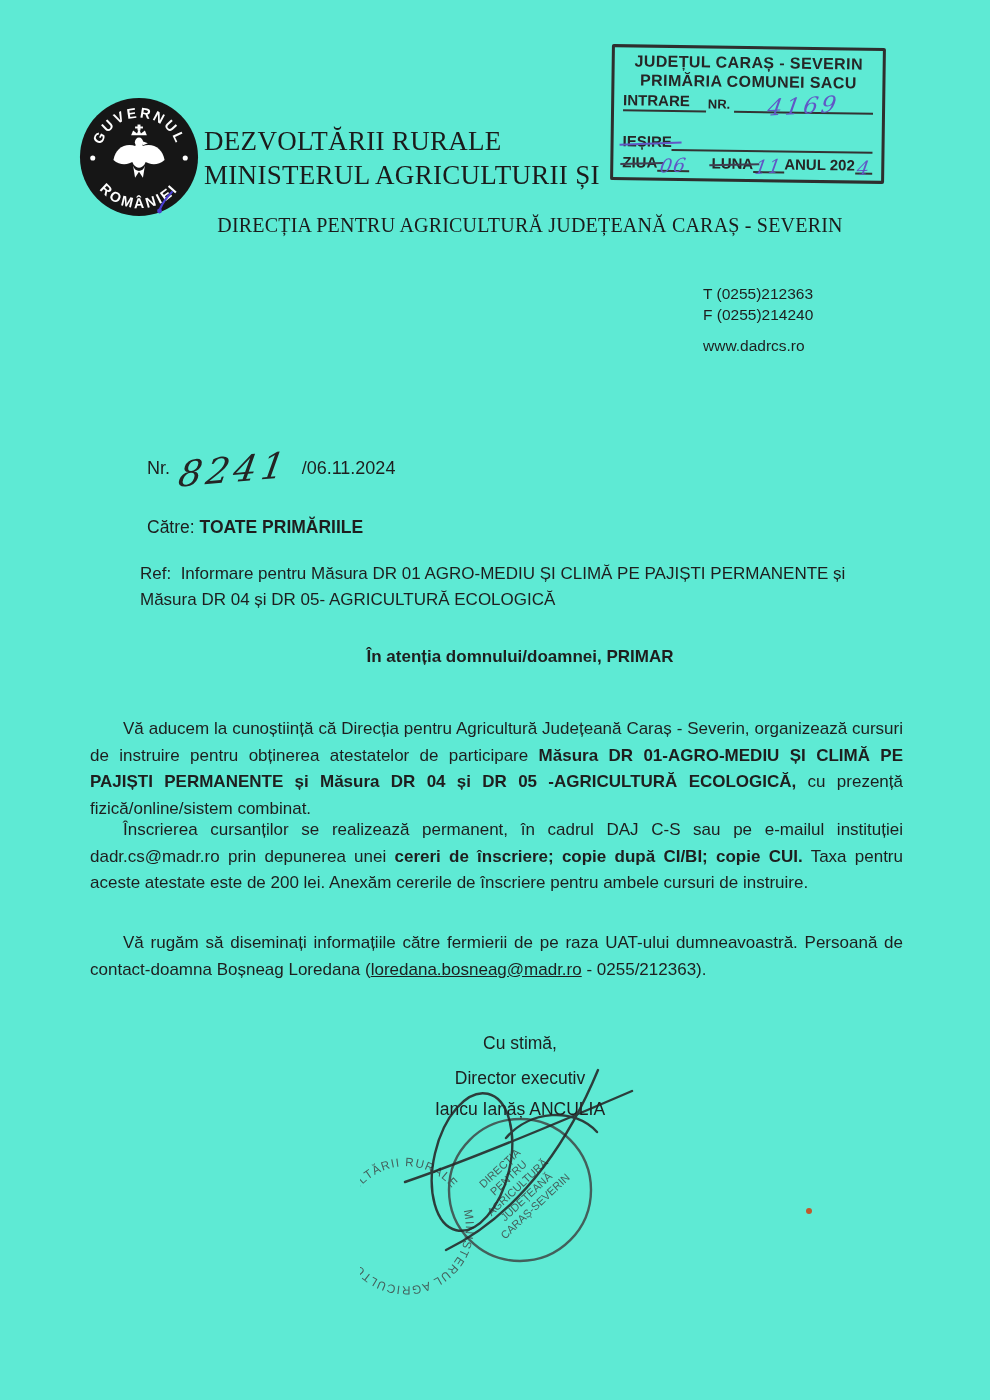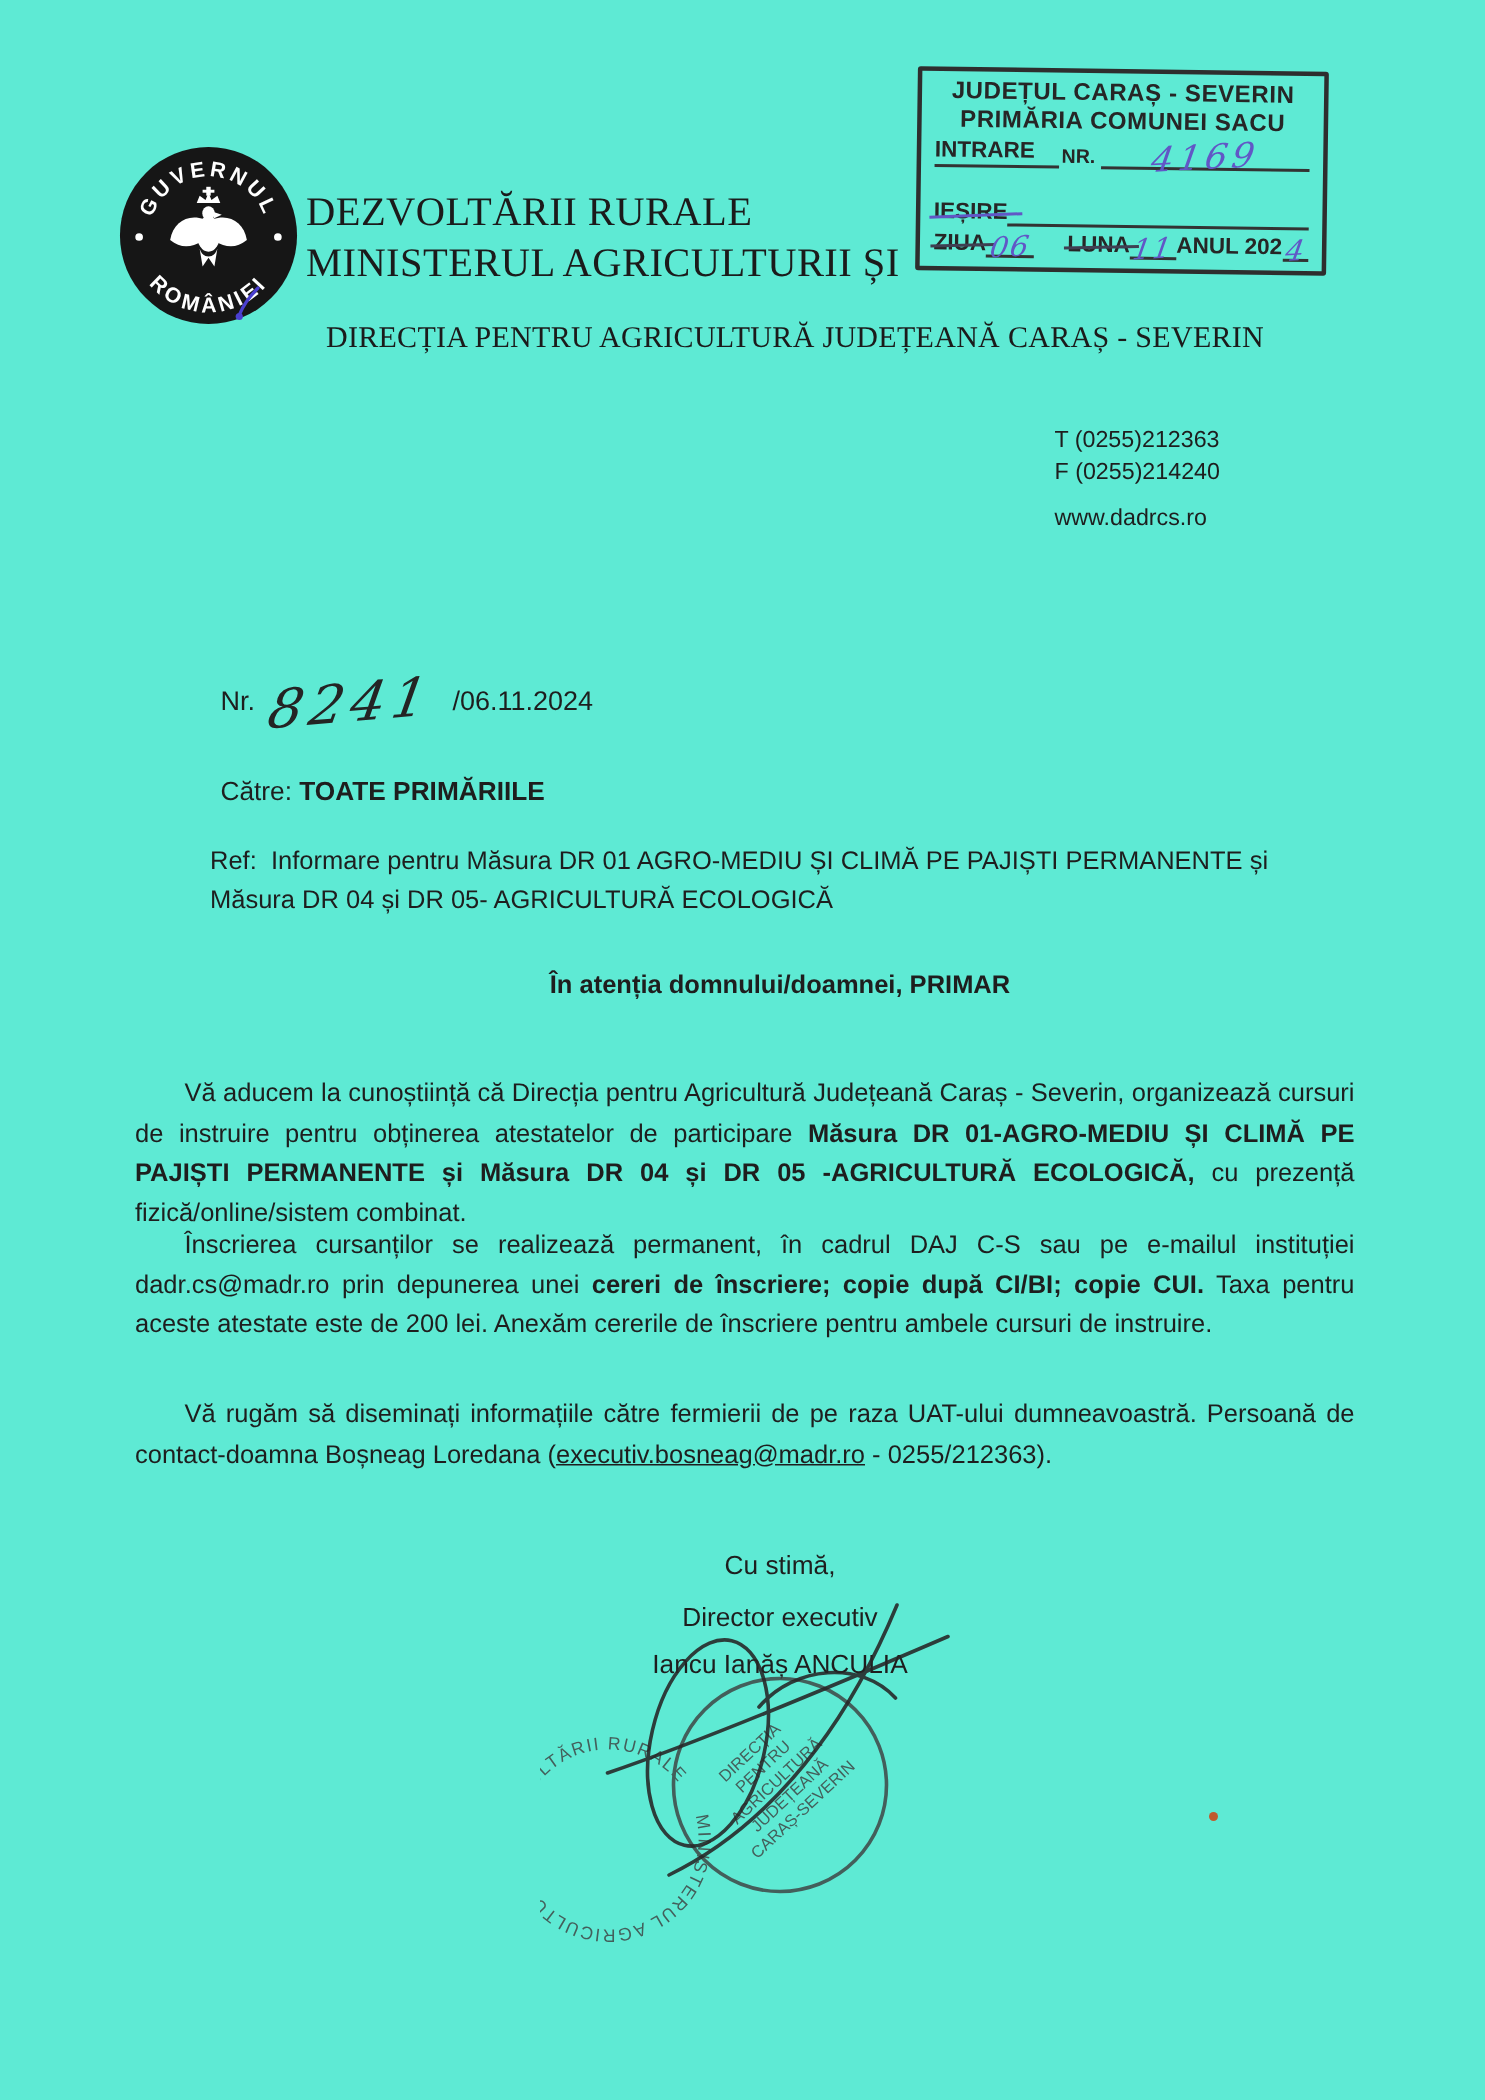--- a/index.html
+++ b/index.html
@@ -155,21 +155,21 @@
 
   <div class="abs subject">
     <span>Ref:</span>&nbsp;
     <span>Informare pentru Măsura DR 01 AGRO-MEDIU ȘI CLIMĂ PE PAJIȘTI PERMANENTE și Măsura DR 04 și DR 05- AGRICULTURĂ ECOLOGICĂ</span>
   </div>
 
   <div class="abs attention">În atenția domnului/doamnei, PRIMAR</div>
 
   <p class="abs para p1"><span>Vă aducem la cunoștiință că Direcția pentru Agricultură Județeană Caraș - Severin, organizează cursuri de instruire pentru obținerea atestatelor de participare </span><span style="font-weight: 700;">Măsura DR 01-AGRO-MEDIU ȘI CLIMĂ PE PAJIȘTI PERMANENTE și Măsura DR 04 și DR 05 -AGRICULTURĂ ECOLOGICĂ,</span><span> cu prezență fizică/online/sistem combinat.</span></p>
   <p class="abs para p2"><span>Înscrierea cursanților se realizează permanent, în cadrul DAJ C-S sau pe e-mailul instituției dadr.cs@madr.ro prin depunerea unei </span><span style="font-weight: 700;">cereri de înscriere; copie după CI/BI; copie CUI.</span><span> Taxa pentru aceste atestate este de 200 lei. Anexăm cererile de înscriere pentru ambele cursuri de instruire.</span></p>
-  <p class="abs para p3"><span>Vă rugăm să diseminați informațiile către fermierii de pe raza UAT-ului dumneavoastră. Persoană de contact-doamna Boșneag Loredana (</span><span style="text-decoration: underline;">executiv.bosneag@madr.ro</span><span> - 0255/212363).</span></p>
+  <p class="abs para p3"><span>Vă rugăm să diseminați informațiile către fermierii de pe raza UAT-ului dumneavoastră. Persoană de contact-doamna Boșneag Loredana (</span><span style="text-decoration: underline;">loredana.bosneag@madr.ro</span><span> - 0255/212363).</span></p>
 
   <div class="abs center-line salutation">Cu stimă,</div>
   <div class="abs center-line job-title">Director executiv</div>
   <div class="abs center-line signer-name">Iancu Ianăș ANCULIA</div>
 
   <svg class="abs" style="left:360px;top:1050px;" width="360" height="250" viewBox="0 0 360 250">
     <g transform="translate(160,140)" opacity="0.8">
       <circle r="71" fill="none" stroke="#3d3d3d" stroke-width="2.4"></circle>
       <path id="ringPath" d="M -56.4 20.5 A 60 60 0 1 1 -58.0 15.5" fill="none"></path>
       <text font-size="12" letter-spacing="1.2" fill="#3d3d3d">

